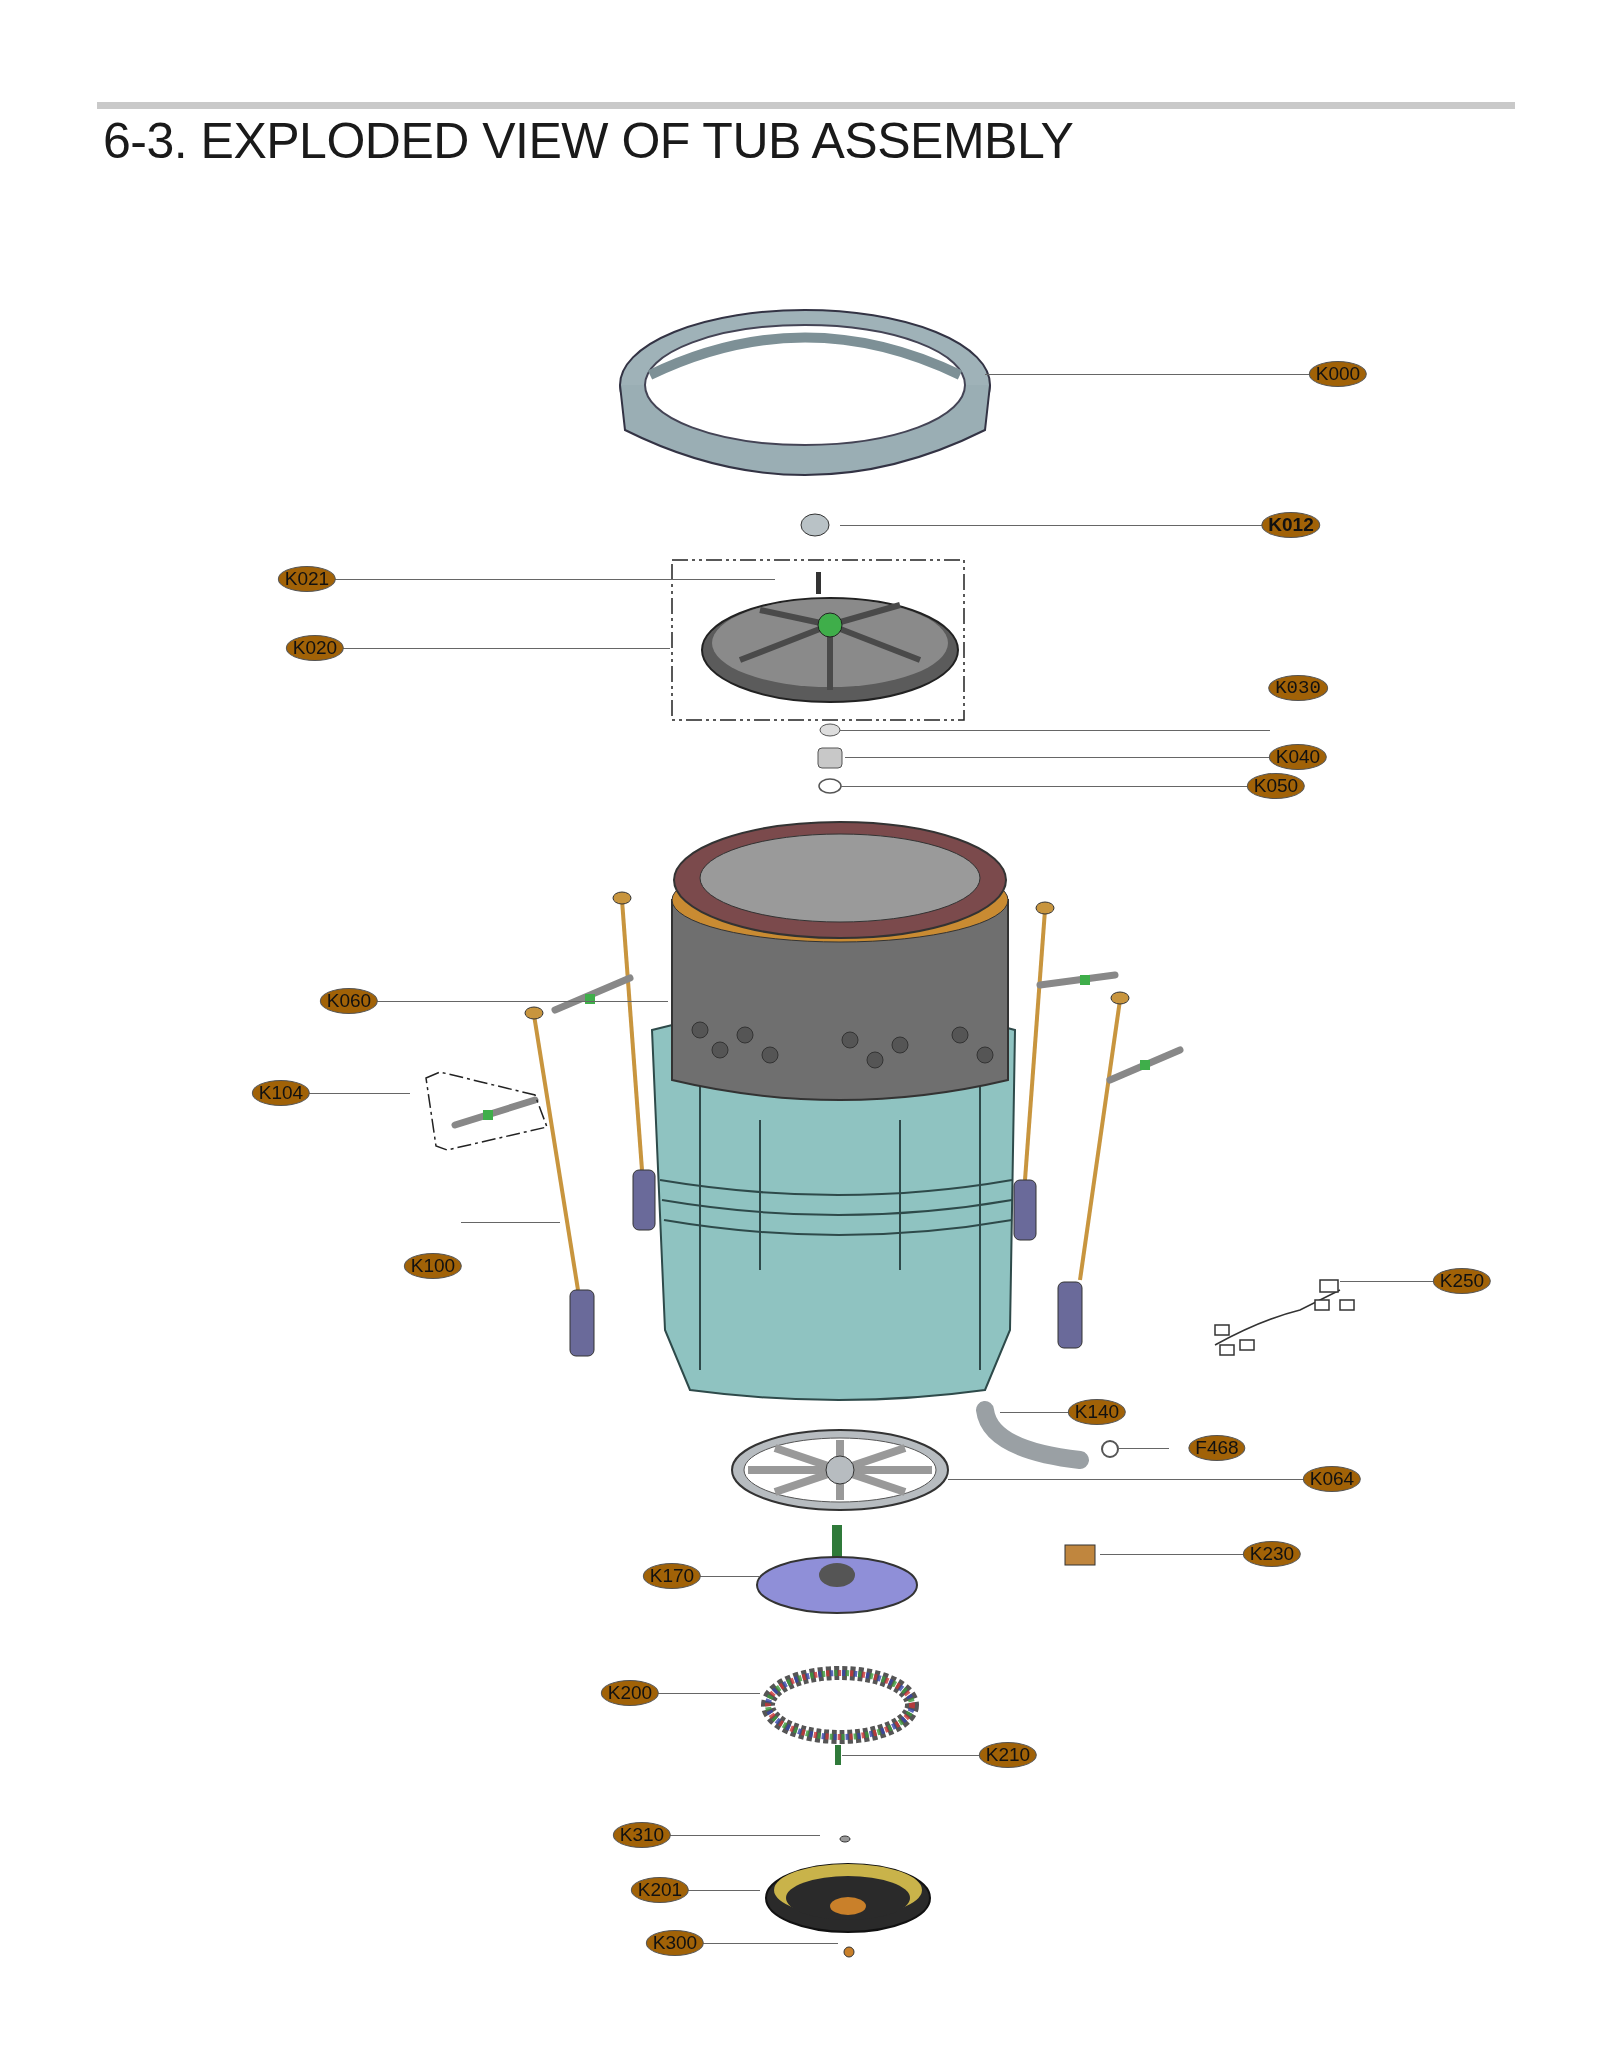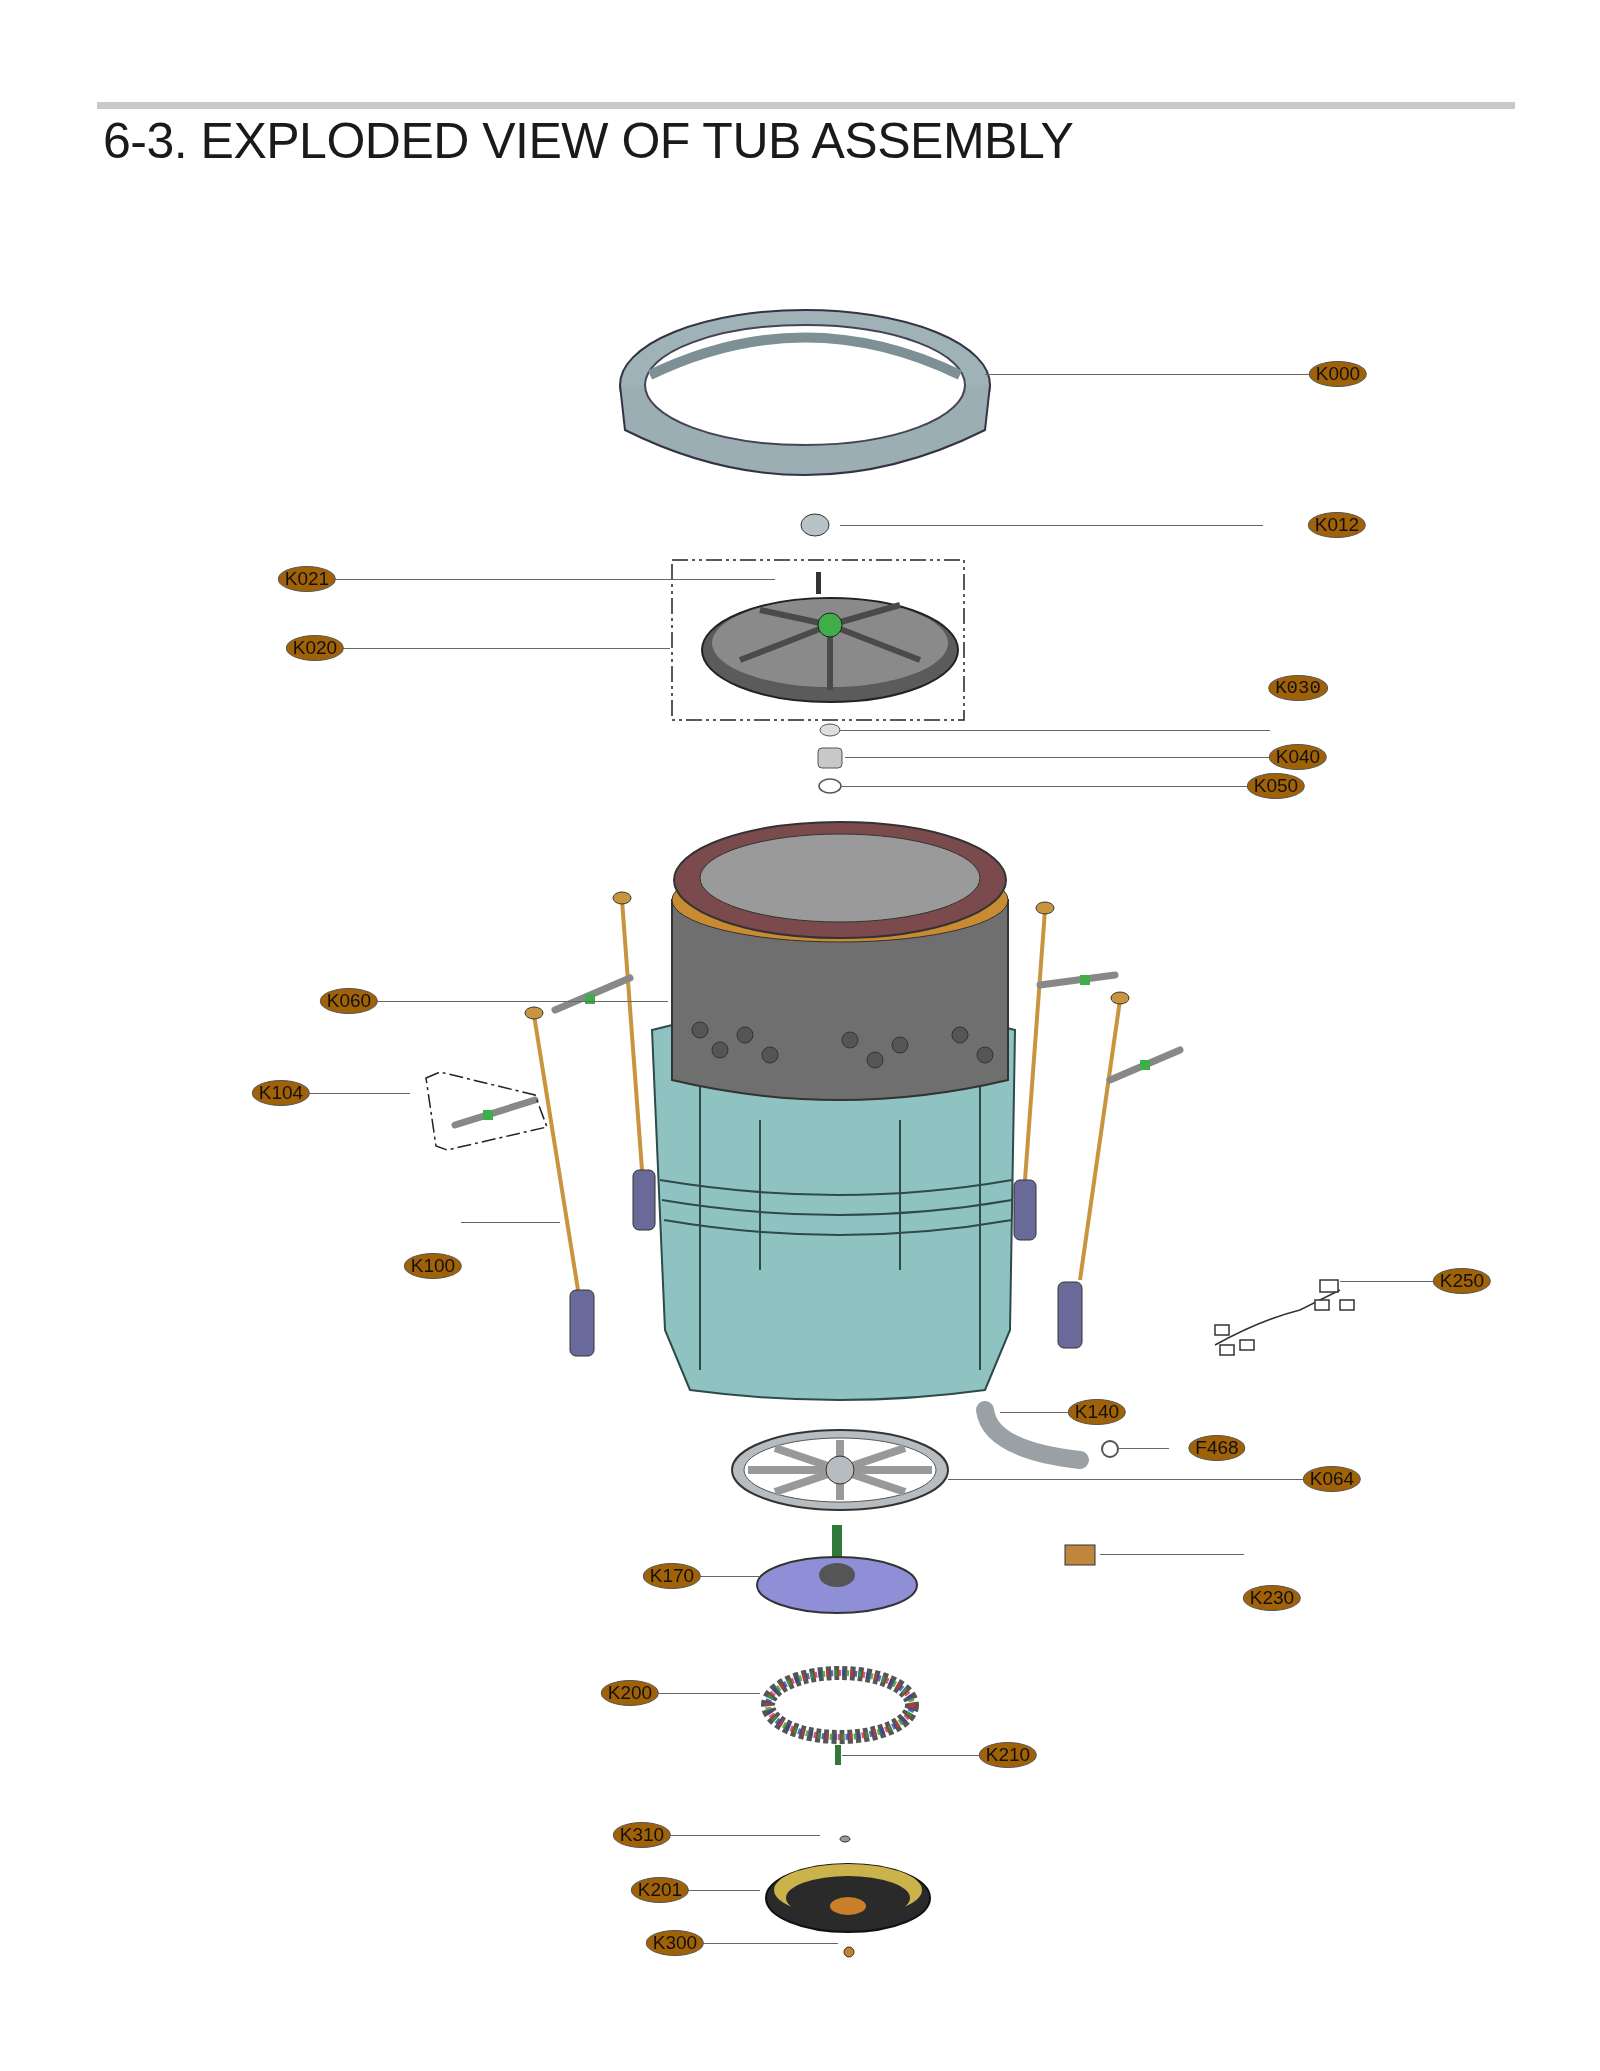--- a/index.html
+++ b/index.html
@@ -152,21 +152,21 @@
     <ellipse cx="848" cy="1906" rx="18" ry="9" fill="#c9802a"></ellipse>
   </g>
   <circle cx="849" cy="1952" r="5" fill="#c9802a" stroke="#333"></circle>
 </svg>
 
 <div>
   <div class="lead" style="left:985px;top:374px;width:325px;"></div>
   <div class="callout" style="left:1338px;top:374px;">K000</div>
 
   <div class="lead" style="left:840px;top:525px;width:423px;"></div>
-  <div class="callout" style="left:1337px;top:525px;">K012</div>
+  <div class="callout" style="left:1291px;top:525px;font-weight:bold;">K012</div>
 
   <div class="lead" style="left:335px;top:579px;width:440px;"></div>
   <div class="callout" style="left:307px;top:579px;">K021</div>
 
   <div class="lead" style="left:335px;top:648px;width:335px;"></div>
   <div class="callout" style="left:315px;top:648px;">K020</div>
 
   <div class="lead" style="left:840px;top:730px;width:430px;"></div>
   <div class="callout" style="left:1298px;top:688px;font-family:Liberation Mono, monospace;">K030</div>
 
@@ -191,21 +191,21 @@
   <div class="lead" style="left:1000px;top:1412px;width:69px;"></div>
   <div class="callout" style="left:1097px;top:1412px;">K140</div>
 
   <div class="lead" style="left:1118px;top:1448px;width:51px;"></div>
   <div class="callout" style="left:1197px;top:1448px;margin-left:20px;">F468</div>
 
   <div class="lead" style="left:948px;top:1479px;width:356px;"></div>
   <div class="callout" style="left:1332px;top:1479px;">K064</div>
 
   <div class="lead" style="left:1100px;top:1554px;width:144px;"></div>
-  <div class="callout" style="left:1272px;top:1554px;margin-top:44px;">K230</div>
+  <div class="callout" style="left:1272px;top:1554px;">K230</div>
 
   <div class="lead" style="left:700px;top:1576px;width:60px;"></div>
   <div class="callout" style="left:672px;top:1576px;">K170</div>
 
   <div class="lead" style="left:658px;top:1693px;width:102px;"></div>
   <div class="callout" style="left:630px;top:1693px;">K200</div>
 
   <div class="lead" style="left:842px;top:1755px;width:138px;"></div>
   <div class="callout" style="left:1008px;top:1755px;">K210</div>
 

